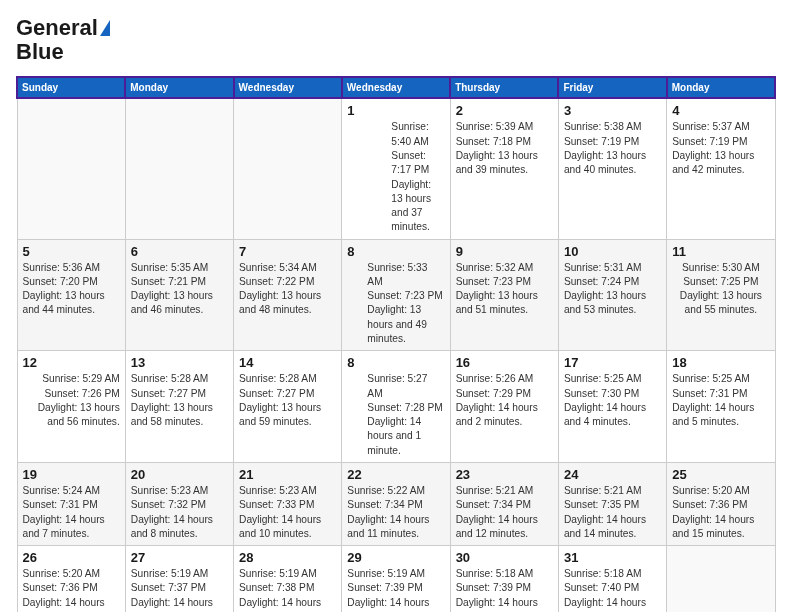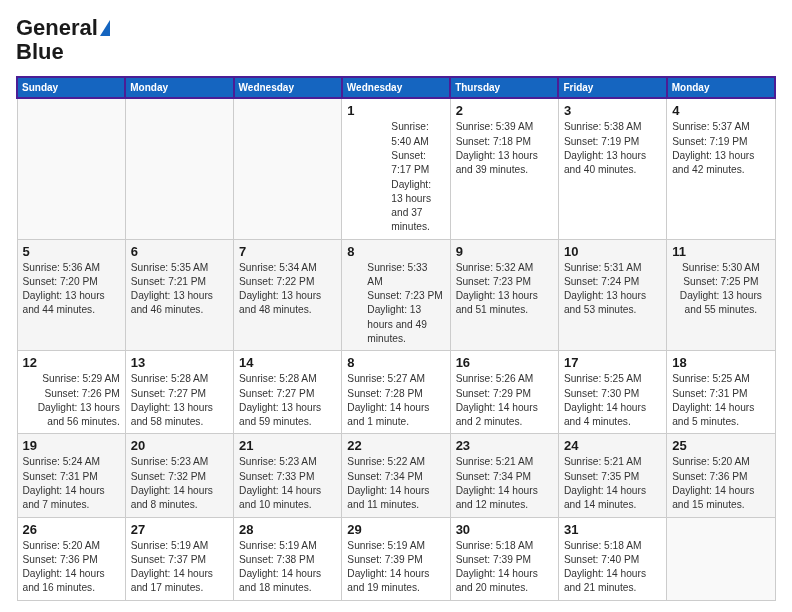--- a/index.html
+++ b/index.html
@@ -213,21 +213,21 @@
 Daylight: 13 hours and 58 minutes.</div>
         </td>
         <td>
           <span class="day-number">14</span>
           <div class="day-info" style="white-space: pre-line;">Sunrise: 5:28 AM
 Sunset: 7:27 PM
 Daylight: 13 hours and 59 minutes.</div>
         </td>
         <td>
           <span class="day-number">8</span>
-          <div class="day-info" style="white-space: pre-line;">Sunrise: 5:27 AM
+          <div class="day-info" style="white-space: pre-line; margin-left: 20px;">Sunrise: 5:27 AM
 Sunset: 7:28 PM
 Daylight: 14 hours and 1 minute.</div>
         </td>
         <td>
           <span class="day-number">16</span>
           <div class="day-info" style="white-space: pre-line;">Sunrise: 5:26 AM
 Sunset: 7:29 PM
 Daylight: 14 hours and 2 minutes.</div>
         </td>
         <td>

